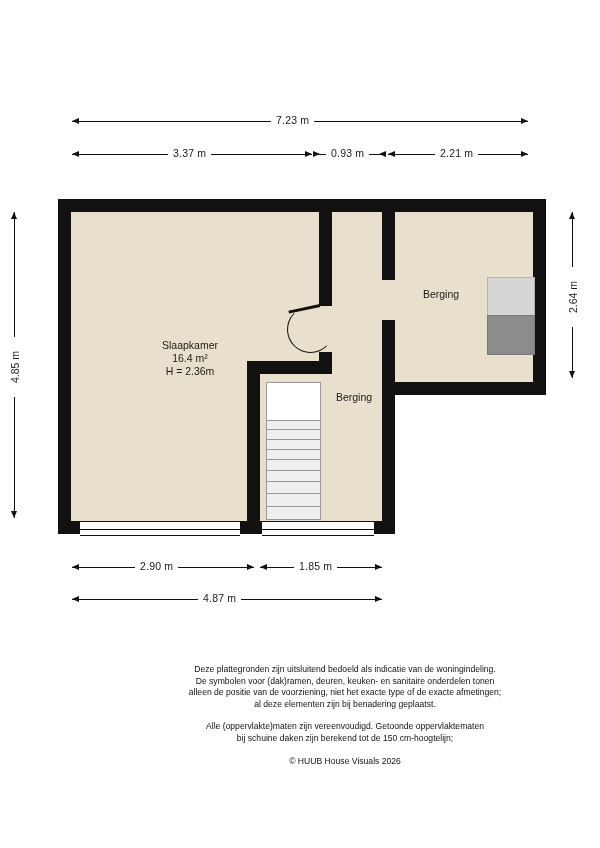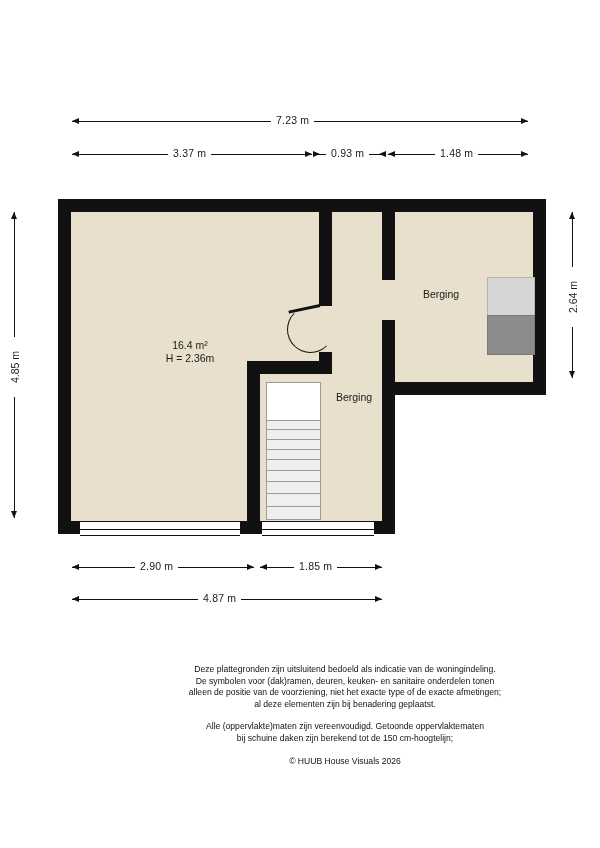--- a/index.html
+++ b/index.html
@@ -82,21 +82,21 @@
     <div class="dim-line dim-h" style="left:313px;top:138px;width:72px;"></div>
     <div class="arrow arrow-r" style="left:313px;top:134.5px;"></div>
     <div class="arrow arrow-l" style="left:379px;top:134.5px;"></div>
     <div class="dim-label" style="left:326px;top:131px;text-align:center;">0.93 m</div>
   </div>
 
   <div>
     <div class="dim-line dim-h" style="left:388px;top:138px;width:140px;"></div>
     <div class="arrow arrow-l" style="left:388px;top:134.5px;"></div>
     <div class="arrow arrow-r" style="left:521px;top:134.5px;"></div>
-    <div class="dim-label" style="left:435px;top:131px;">1.48 m</div>
+    <div class="dim-label" style="left:435px;top:131px;">2.21 m</div>
   </div>
 
   <div>
     <div class="dim-line dim-v" style="left:14px;top:196px;height:306px;"></div>
     <div class="arrow arrow-u" style="left:10.5px;top:196px;"></div>
     <div class="arrow arrow-d" style="left:10.5px;top:495px;"></div>
     <div class="dim-label-v" style="left:-15px;top:340px;width:60px;text-align:center;">4.85 m</div>
   </div>
 
   <div>
@@ -143,20 +143,21 @@
       <div class="step" style="top:49px;"></div>
       <div class="step" style="top:60px;"></div>
       <div class="step" style="top:72px;"></div>
       <div class="step" style="top:85px;"></div>
     </div>
 
     <div class="fixture-light" style="left:487px;top:261px;width:46px;height:38px;"></div>
     <div class="fixture-dark" style="left:487px;top:299px;width:46px;height:38px;"></div>
 
     <div class="room-label" style="left:108px;top:323px;width:164px;">
+      <div class="nm">Slaapkamer</div>
       <div class="ar">16.4 m²</div>
       <div class="ht">H = 2.36m</div>
     </div>
 
     <div class="room-label" style="left:299px;top:375px;width:110px;">
       <div class="nm">Berging</div>
     </div>
 
     <div class="room-label" style="left:396px;top:272px;width:90px;">
       <div class="nm">Berging</div>

